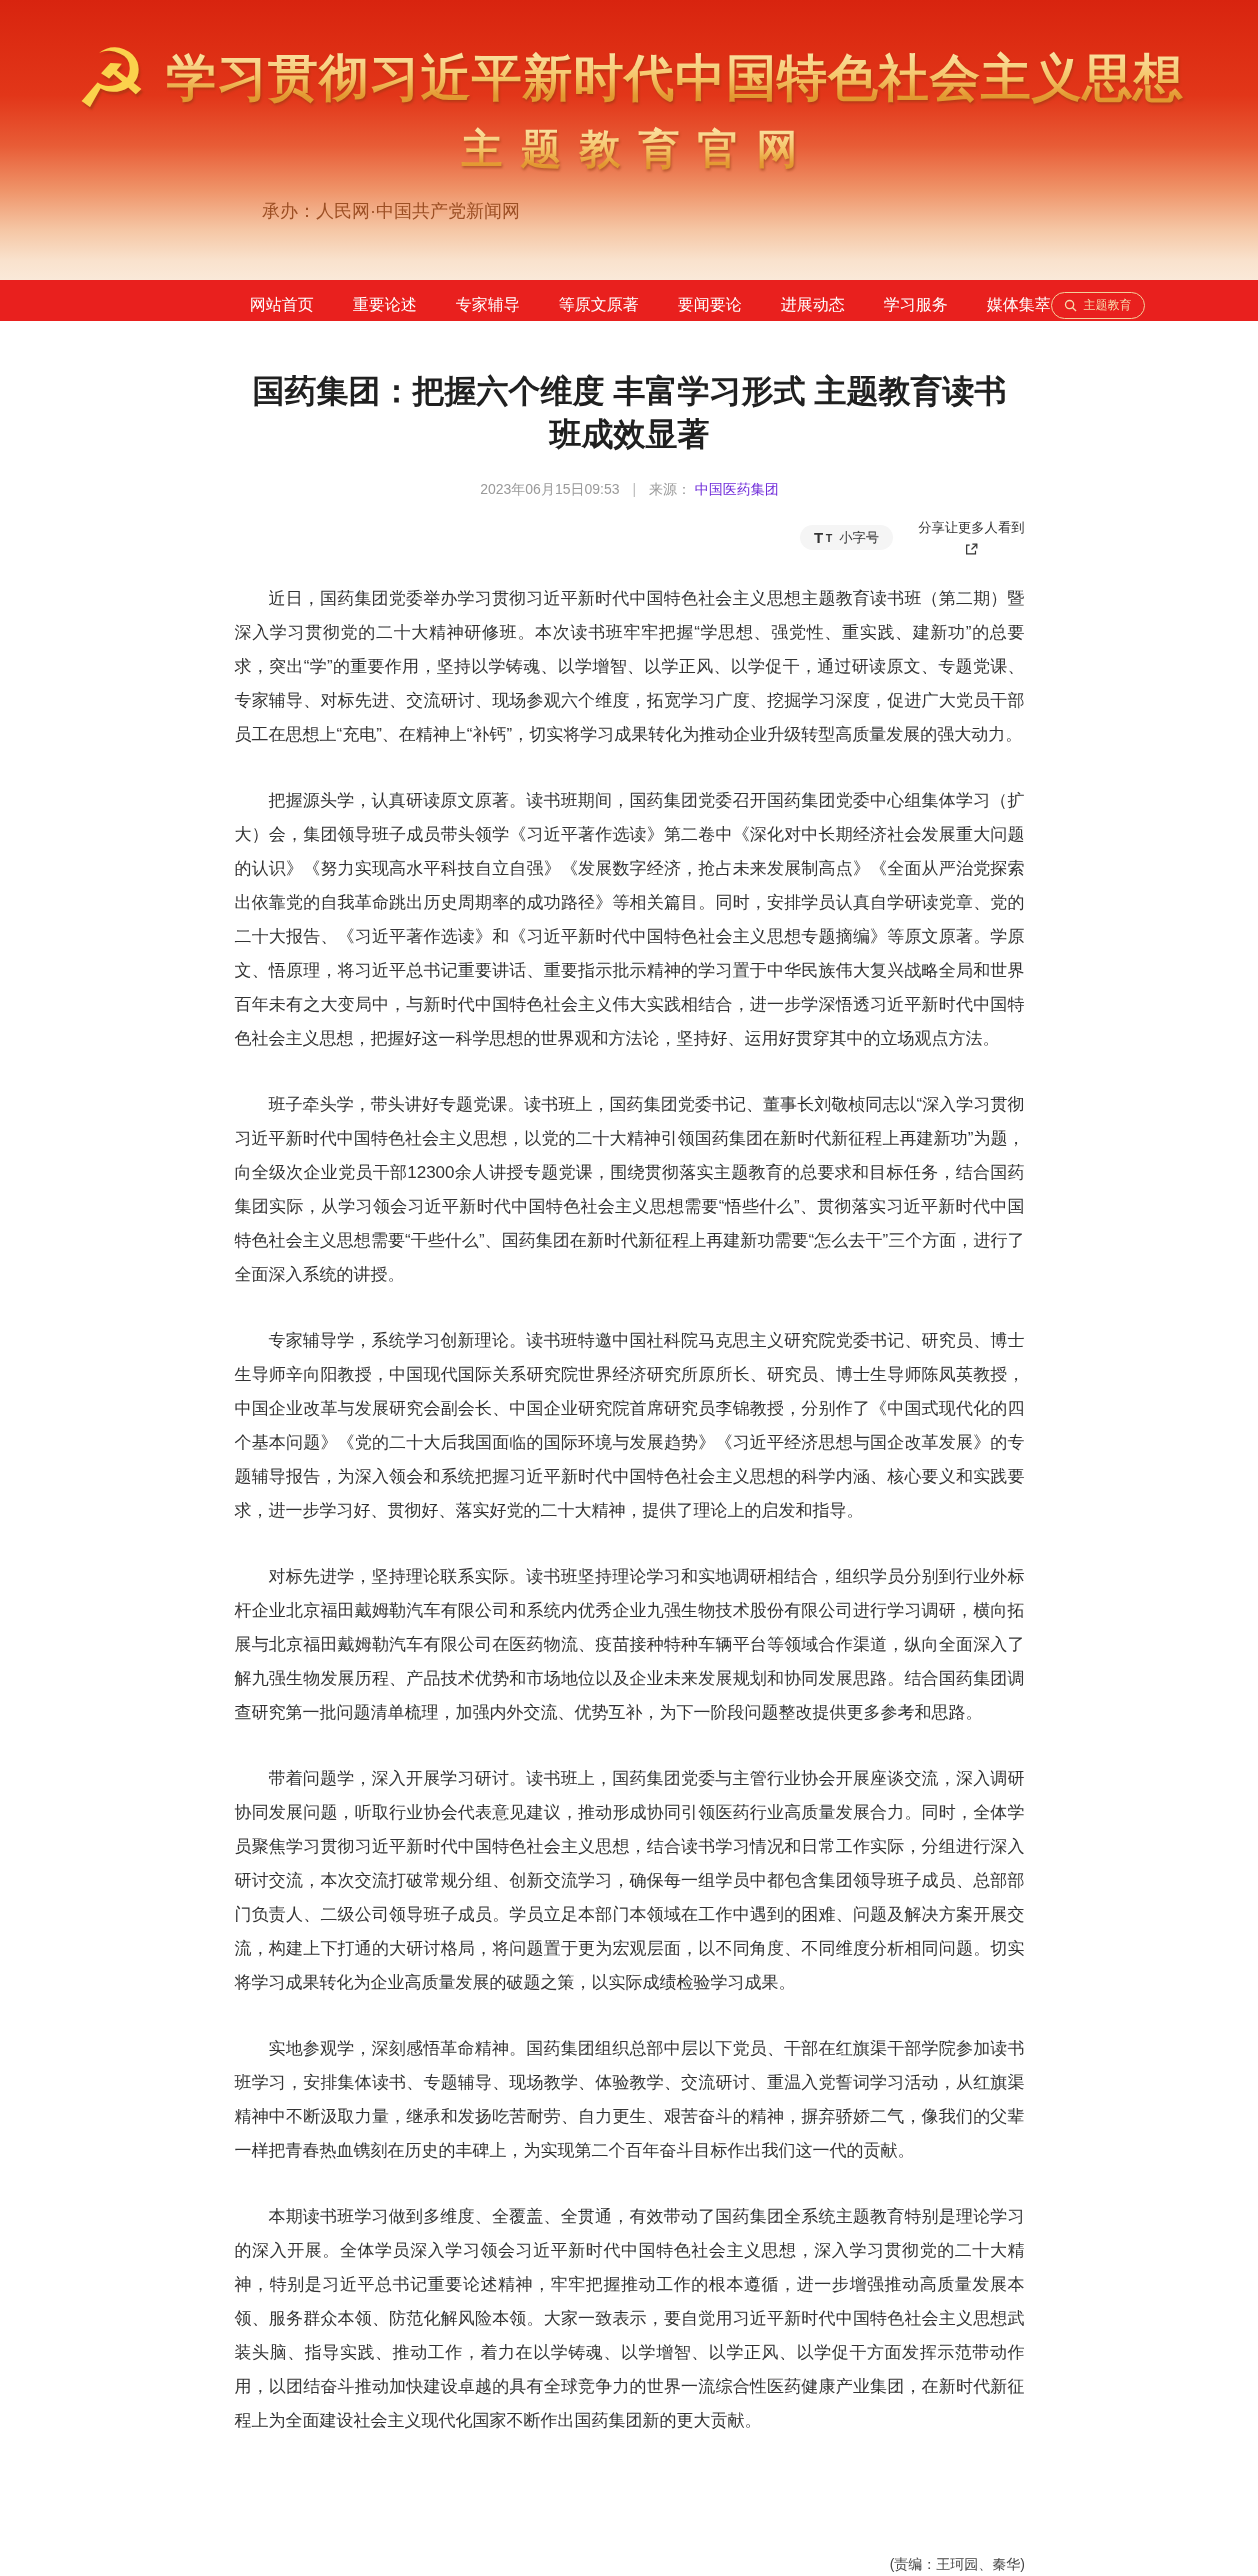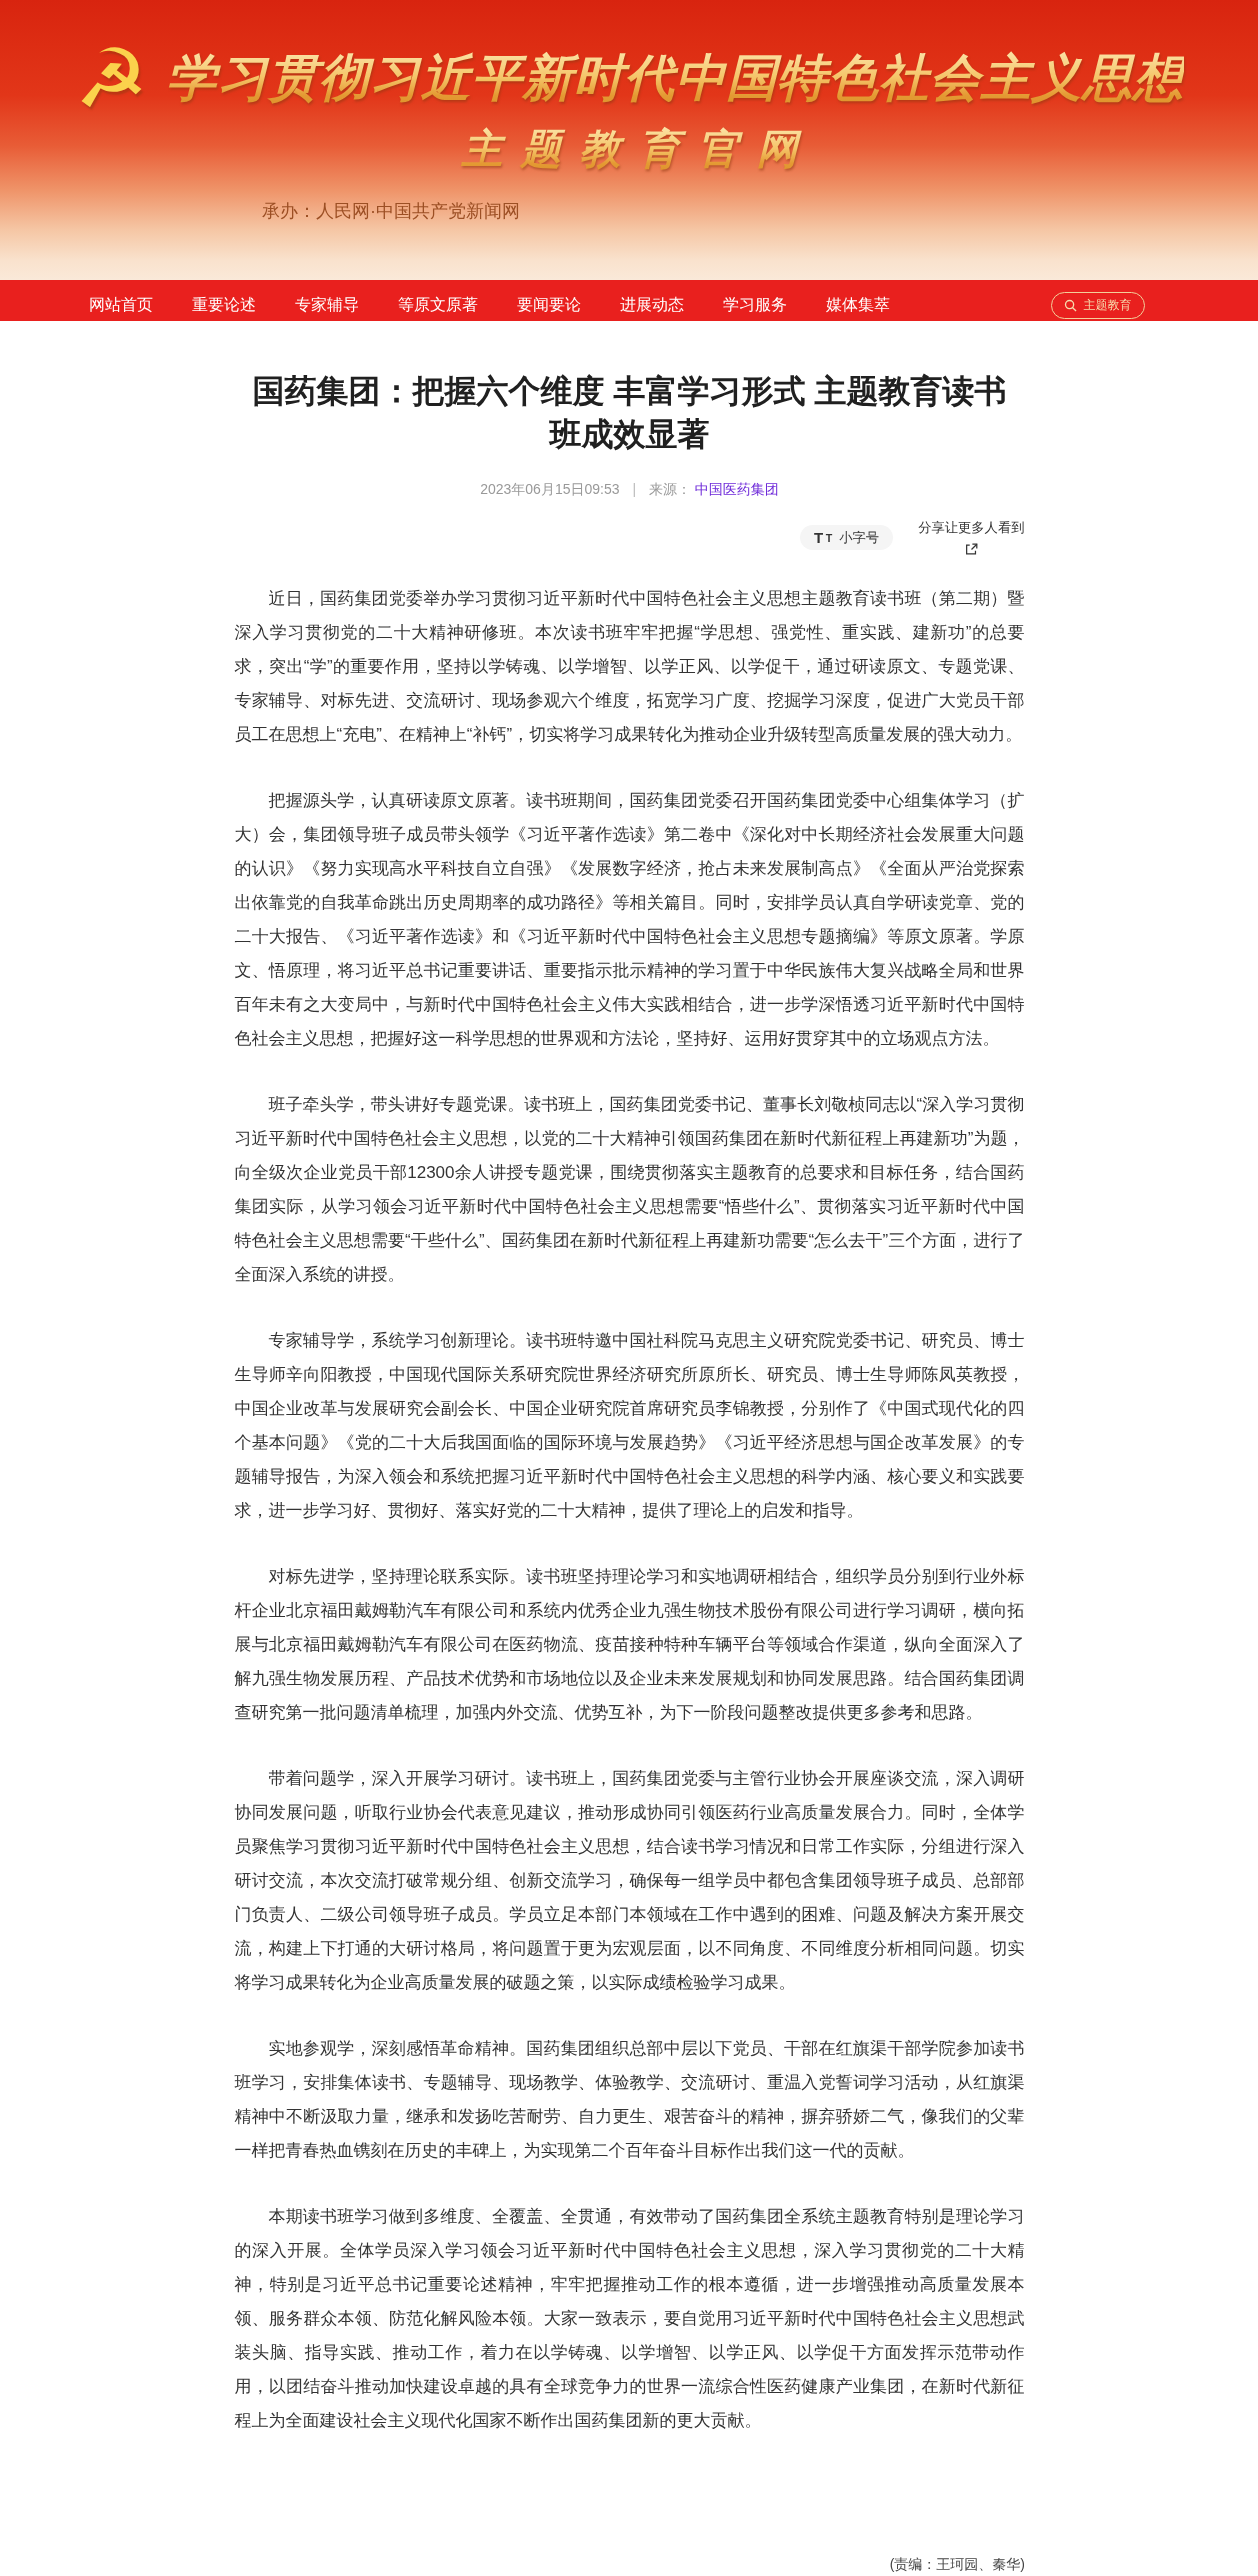--- a/index.html
+++ b/index.html
@@ -10,36 +10,36 @@
   
   .banner {
     height:280px;
     background:linear-gradient(180deg,#d8240f 0%,#dd2d13 16%,#e23619 34%,
                #e85c36 52%,#ef9469 68%,#f5c6a4 82%,#f9e2cd 93%,#fae9d9 100%);
   }
   .banner-row1 { display:flex; justify-content:center; align-items:center;
                  gap:18px; padding-top:44px; }
   .emblem { font-size:82px; line-height:69px; color:#fbd24c;
             text-shadow:1.8px 2.7px 1.8px rgba(140,55,15,.45); }
-  .gold { color:#f3c468; font-weight:bold; text-shadow:1.8px 2.7px 1.8px rgba(140,55,15,.45);font-style:italic; }
+  .gold { color:#f3c468; font-weight:bold; text-shadow:1.8px 2.7px 1.8px rgba(140,55,15,.45); }
   @supports ((-webkit-background-clip:text) or (background-clip:text)) {
     .gold { background:linear-gradient(180deg,#fdeab5 0%,#f5c569 48%,#e49a33 75%,#db8f28 100%);
             -webkit-background-clip:text; background-clip:text;
             -webkit-text-fill-color:transparent; color:transparent; text-shadow:none;
             filter:drop-shadow(1.8px 2.7px 0.9px rgba(140,55,15,.5)); }
   }
   .banner-title1 { font-size:50px; letter-spacing:0.9px; }
   .banner-title2 { text-align:center; font-size:41px; letter-spacing:18px;
                    margin:9px 0 0 18px; }
   .banner-info { margin:18px 0 0 262px; font-size:18px; color:#9c4f24;
                  line-height:33px; }
 
   
   .nav { height:41px; background:#e9201e; display:flex; align-items:center;
-         justify-content:space-between; padding:10px 114px 0 89px; }
+         justify-content:flex-end; padding:10px 114px 0 89px; }
   .nav-menu { display:flex; gap:39px; }
   .nav-item { color:#ffffff; font-size:16px; text-decoration:none; cursor:pointer; }
   .search-btn { display:flex; align-items:center; gap:6.2px; border:0.9px solid #f3cf9a;
                 border-radius:14px; padding:4.4px 12.4px; cursor:pointer; background:transparent; }
   .search-btn span { color:#f7dcae; font-size:12px; }
 
   
   .content { width:790px; margin:0 auto; position:relative; }
   .article-title { margin-top:49px; padding:0 9px; text-align:center;
                    font-size:32px; line-height:43px; color:#202020; font-weight:600; }

